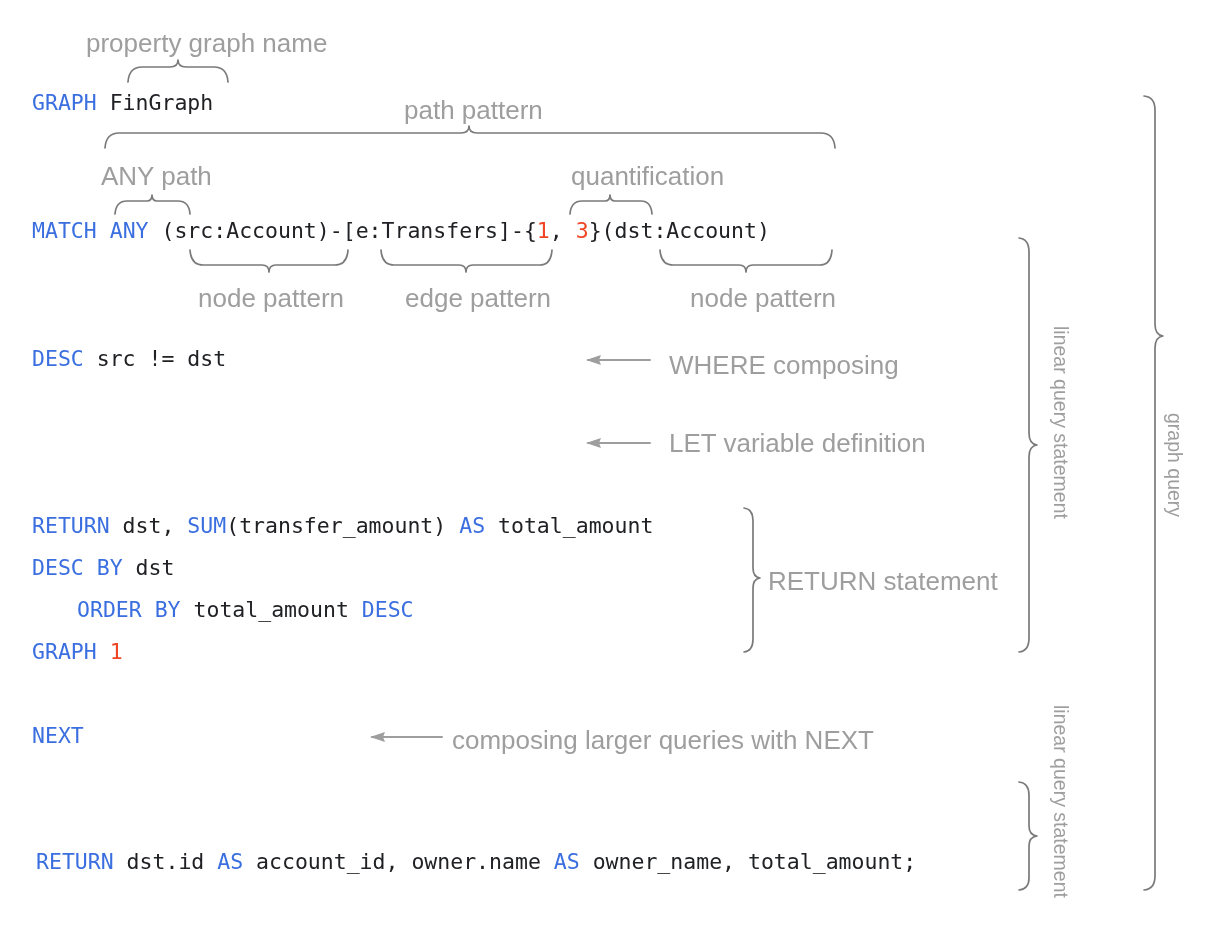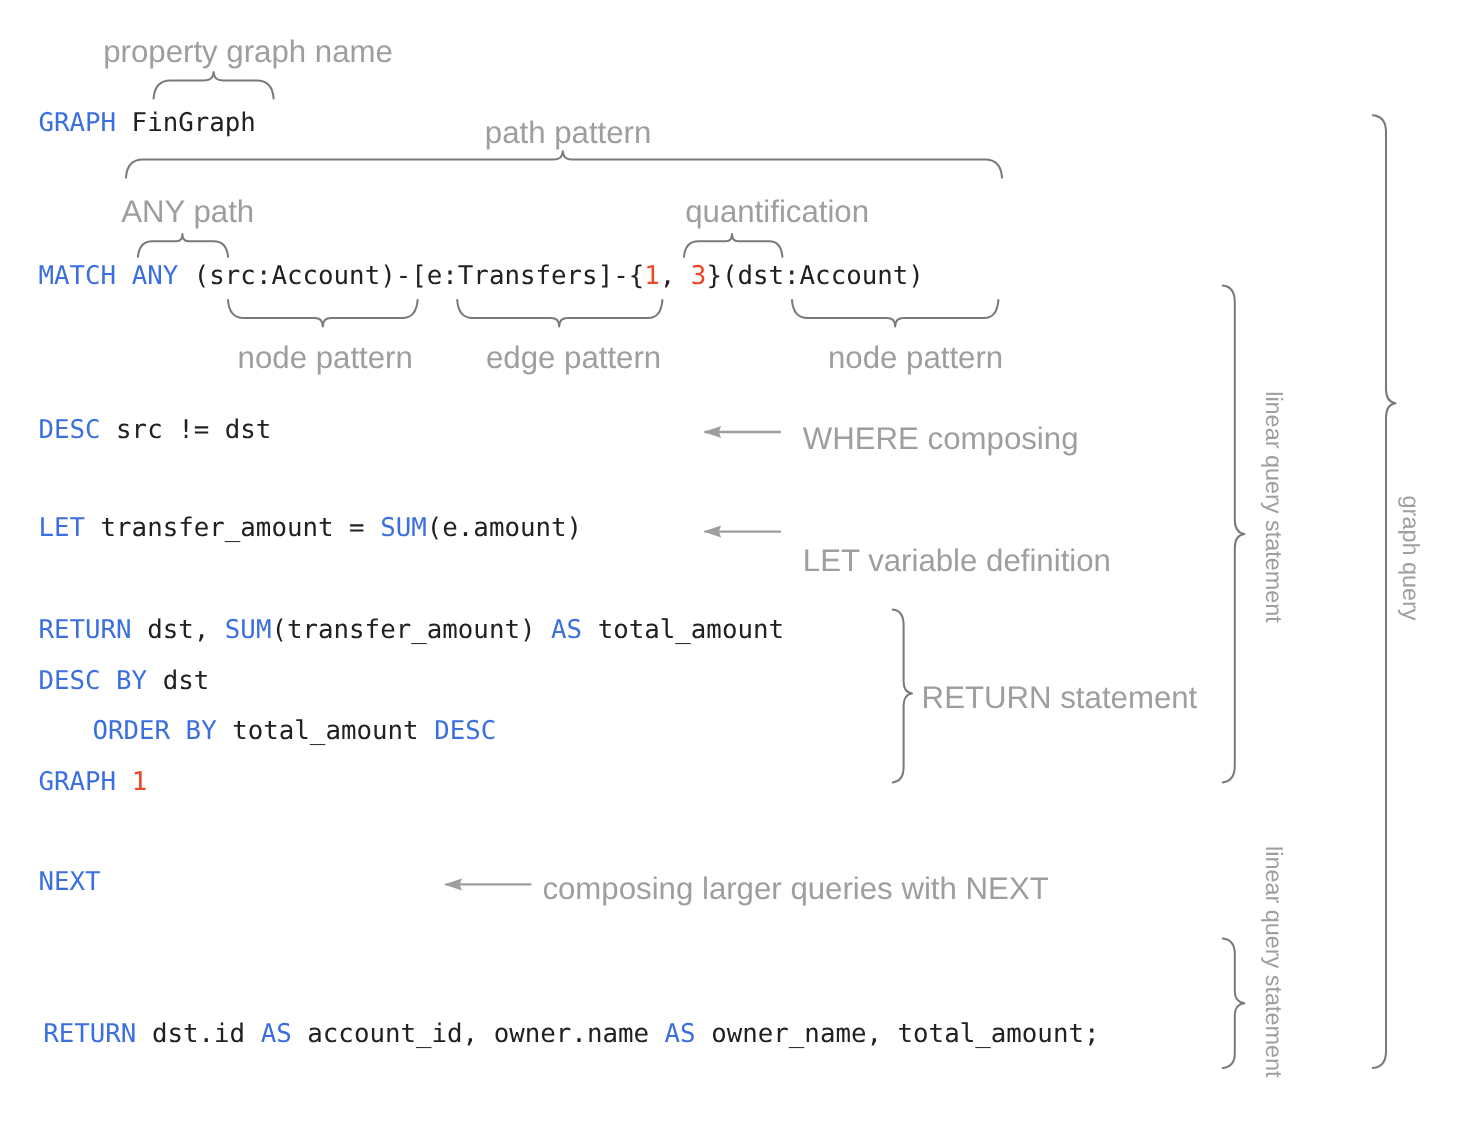--- a/index.html
+++ b/index.html
@@ -112,21 +112,20 @@
 
     <path d="M1144,96 Q1155,97 1155,110 L1155,324 Q1155,335 1163,336 Q1155,337 1155,348 L1155,876 Q1155,889 1144,890"></path>
   </svg>
 
   <div class="code" style="left:32px; top:90px;"><span class="kw">GRAPH</span><span> FinGraph</span></div>
 
   <div class="code" style="left:32px; top:218px;"><span class="kw">MATCH</span><span> </span><span class="kw">ANY</span><span> (src:Account)-[e:Transfers]-{</span><span class="num">1</span><span>, </span><span class="num">3</span><span>}(dst:Account)</span></div>
 
   <div class="code" style="left:32px; top:346px;"><span class="kw">DESC</span><span> src != dst</span></div>
 
-  <div class="code" style="left:32px; top:428px;"><span class="kw">LET</span><span> transfer_amount = </span><span class="kw">SUM</span><span>(e.amount)</span></div>
 
   <div class="code" style="left:32px; top:513px;"><span class="kw">RETURN</span><span> dst, </span><span class="kw">SUM</span><span>(transfer_amount) </span><span class="kw">AS</span><span> total_amount</span></div>
 
   <div class="code" style="left:32px; top:555px;"><span class="kw">DESC BY</span><span> dst</span></div>
 
   <div class="code" style="left:32px; top:597px;margin-left:45px;"><span class="kw">ORDER BY</span><span> total_amount </span><span class="kw">DESC</span></div>
 
   <div class="code" style="left:32px; top:639px;"><span class="kw">GRAPH</span><span> </span><span class="num">1</span></div>
 
   <div class="code" style="left:32px; top:723px;"><span class="kw">NEXT</span></div>
@@ -143,21 +142,21 @@
   <div class="lbl" style="left:543px; top:161px;margin-left:28px;">quantification</div>
 
   <div class="lbl" style="left:198px; top:283px;">node pattern</div>
 
   <div class="lbl" style="left:405px; top:283px;">edge pattern</div>
 
   <div class="lbl" style="left:690px; top:283px;">node pattern</div>
 
   <div class="lbl" style="left:669px; top:350px;">WHERE composing</div>
 
-  <div class="lbl" style="left:669px; top:452px;text-align:right;">LET variable definition</div>
+  <div class="lbl" style="left:669px; top:428px;text-align:right;">LET variable definition</div>
 
   <div class="lbl" style="left:768px; top:566px;">RETURN statement</div>
 
   <div class="lbl" style="left:452px; top:725px;text-align:right;">composing larger queries with NEXT</div>
 
   <div class="vlbl" style="left:1072px; top:326px;">linear query statement</div>
 
   <div class="vlbl" style="left:1072px; top:705px;">linear query statement</div>
 
   <div class="vlbl" style="left:1186px; top:413px;">graph query</div>

